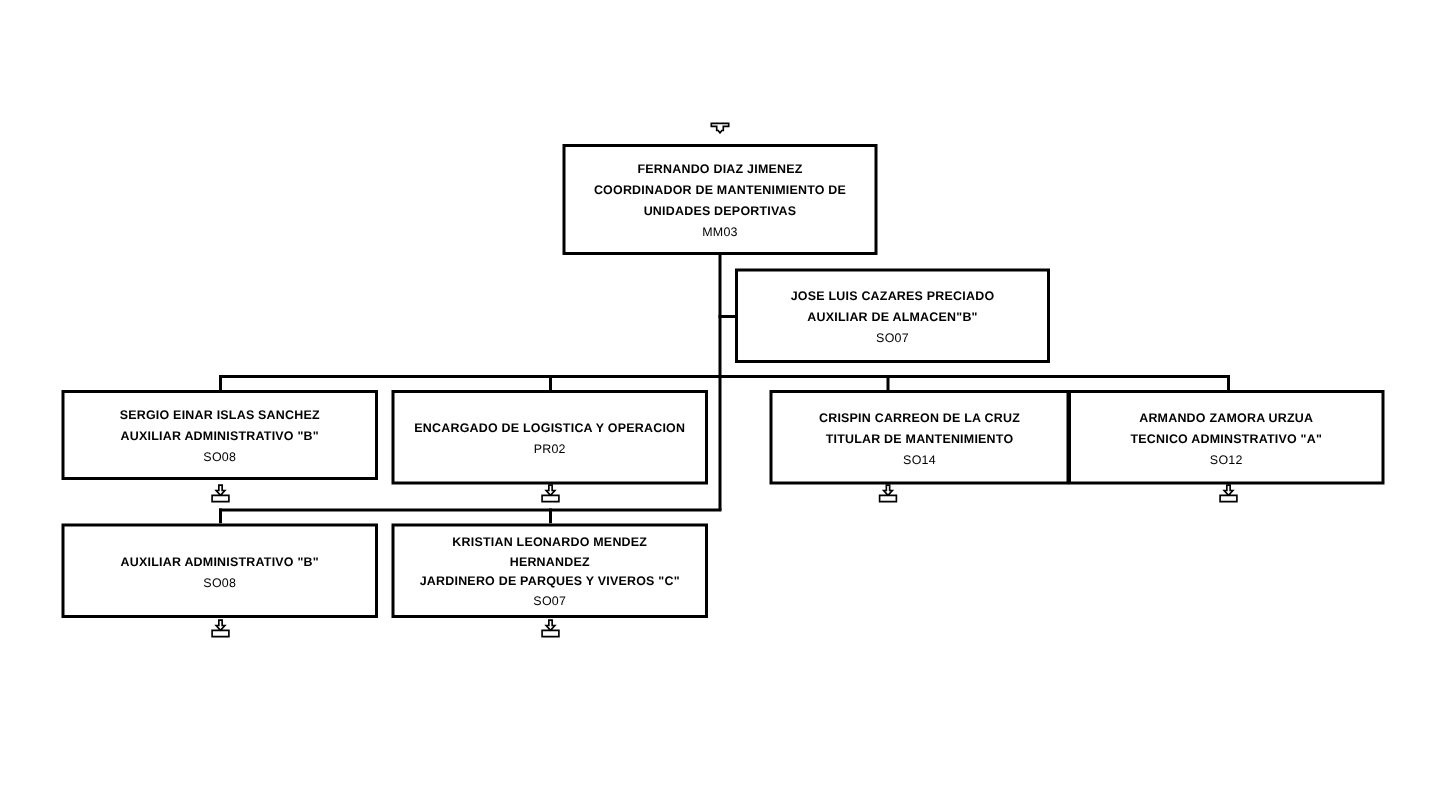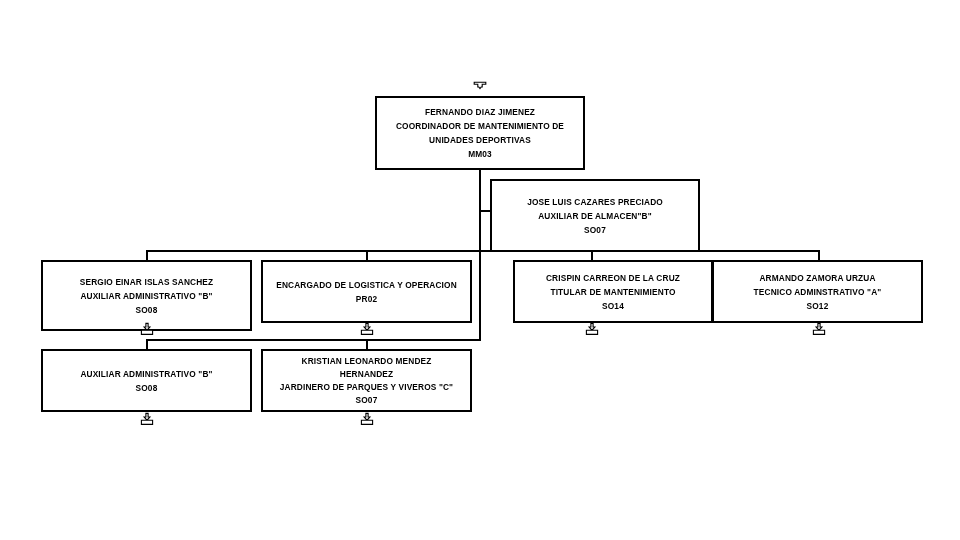--- a/index.html
+++ b/index.html
@@ -39,21 +39,21 @@
     width: 100%;
     font-size: 8.3px;
     line-height: 14px;
     letter-spacing: 0.15px;
     color: #000000;
     white-space: nowrap;
     overflow: visible;
   }
   .node .line.name { font-weight: 600; }
   .node .line.title { font-weight: 600; }
-  .node .line.code { font-weight: 700; }
+  .node .line.code { font-weight: 400; }
 
   
   .node.tall .line { line-height: 13px; }
 
   
   .conn {
     position: absolute;
     background: #000000;
     z-index: 1;
   }
@@ -129,27 +129,27 @@
     </svg>
   </div>
 
   <div class="node" style="left:375px; top:96px; width:210px; height:74px;">
     <span class="line name">FERNANDO DIAZ JIMENEZ</span>
     <span class="line title">COORDINADOR DE MANTENIMIENTO DE</span>
     <span class="line title">UNIDADES DEPORTIVAS</span>
     <span class="line code">MM03</span>
   </div>
 
-  <div class="node" style="left:490px; top:179px; width:210px; height:73px;">
+  <div class="node" style="left:490px; top:179px; width:210px; height:63px;">
     <span class="line name">JOSE LUIS CAZARES PRECIADO</span>
     <span class="line title">AUXILIAR DE ALMACEN"B"</span>
     <span class="line code">SO07</span>
   </div>
 
-  <div class="node" style="left:41px; top:260px; width:211px; height:71px;">
+  <div class="node" style="left:41px; top:260px; width:211px; height:60px;">
     <span class="line name">SERGIO EINAR ISLAS SANCHEZ</span>
     <span class="line title">AUXILIAR ADMINISTRATIVO "B"</span>
     <span class="line code">SO08</span>
   </div>
 
   <div class="node" style="left:261px; top:260px; width:211px; height:63px;">
     <span class="line title">ENCARGADO DE LOGISTICA Y OPERACION</span>
     <span class="line code">PR02</span>
   </div>
 

